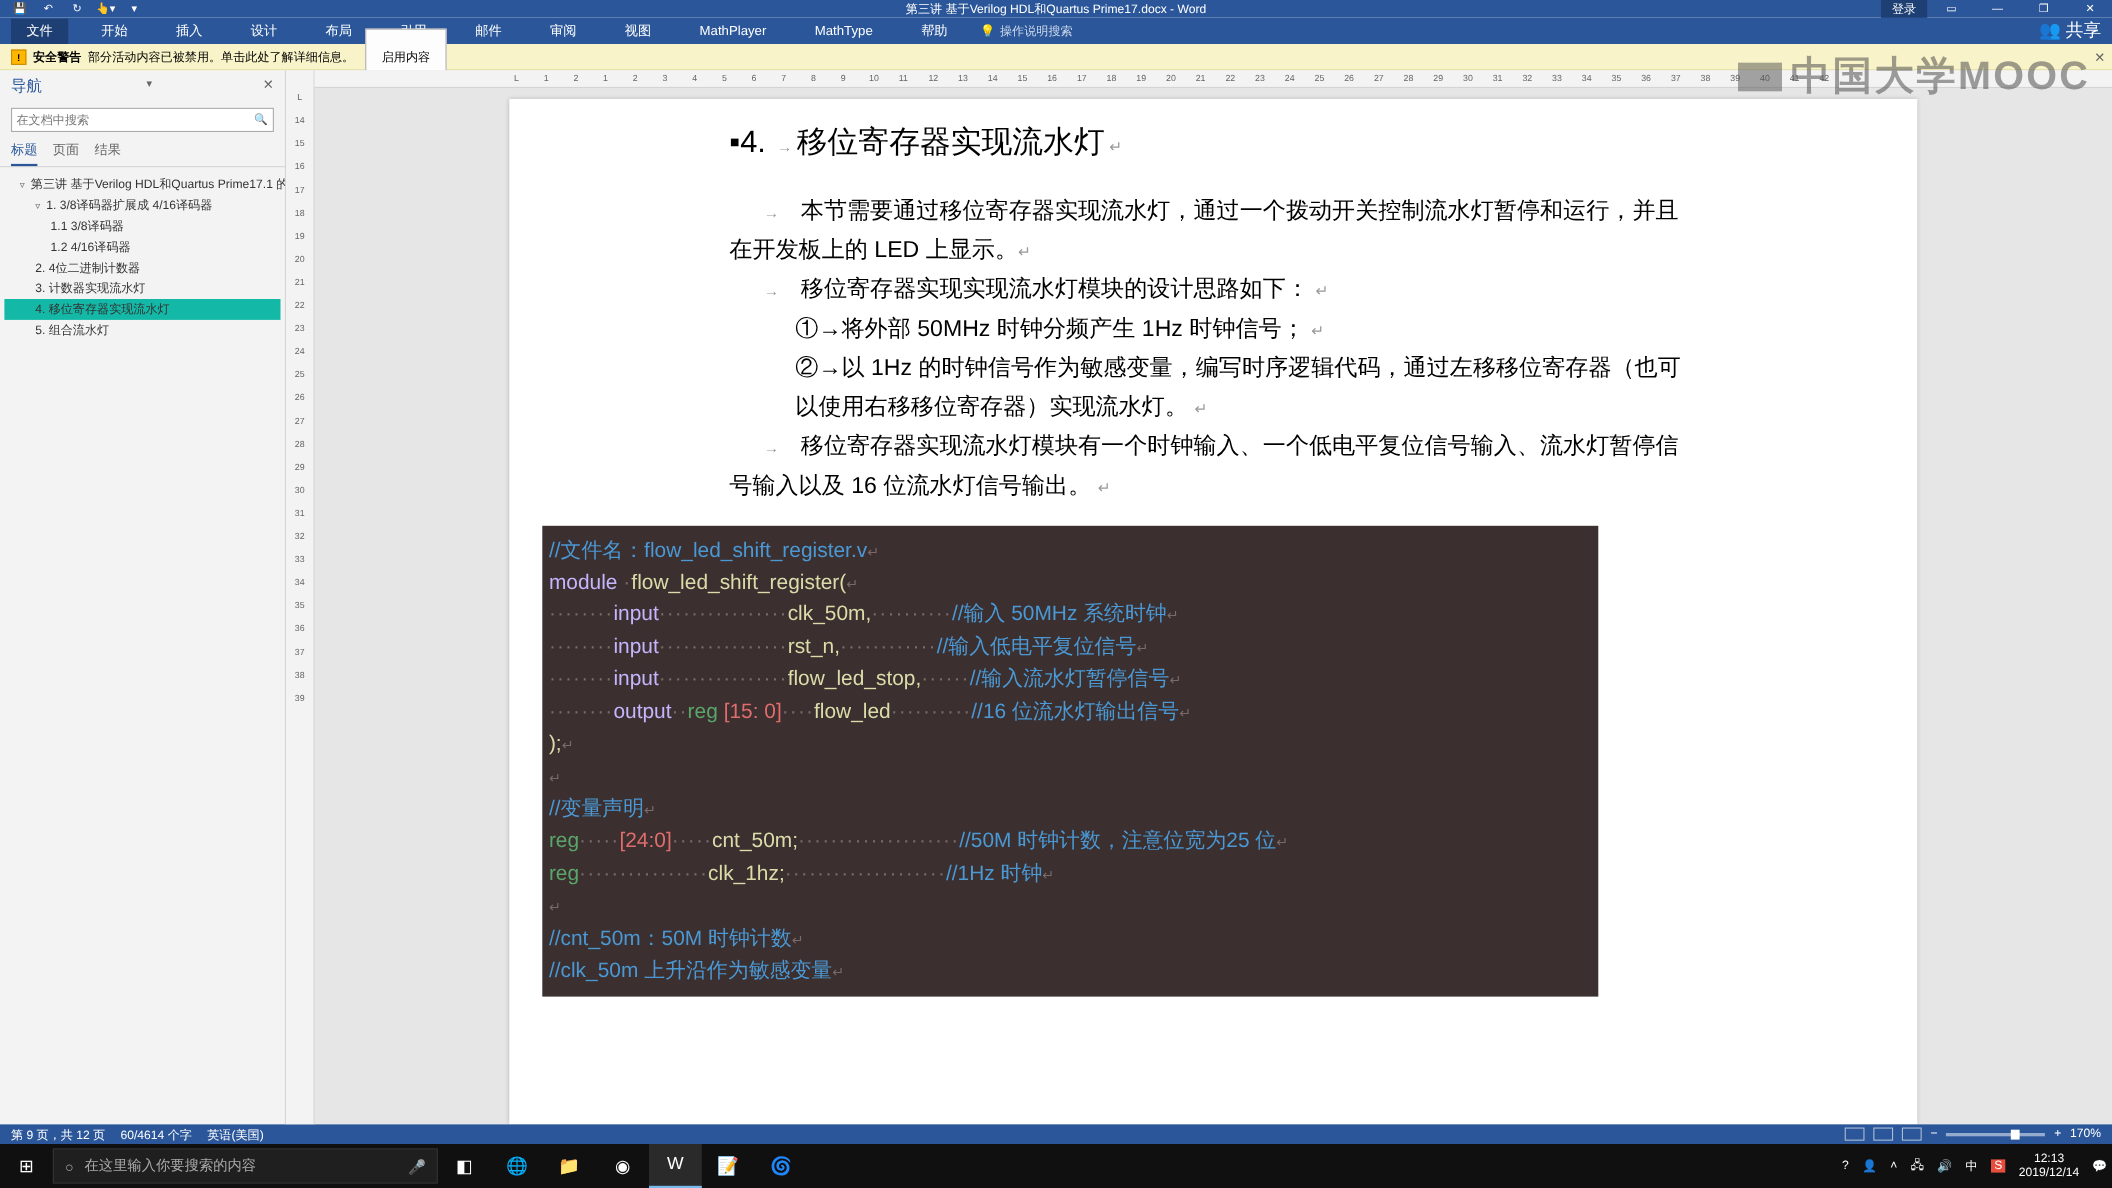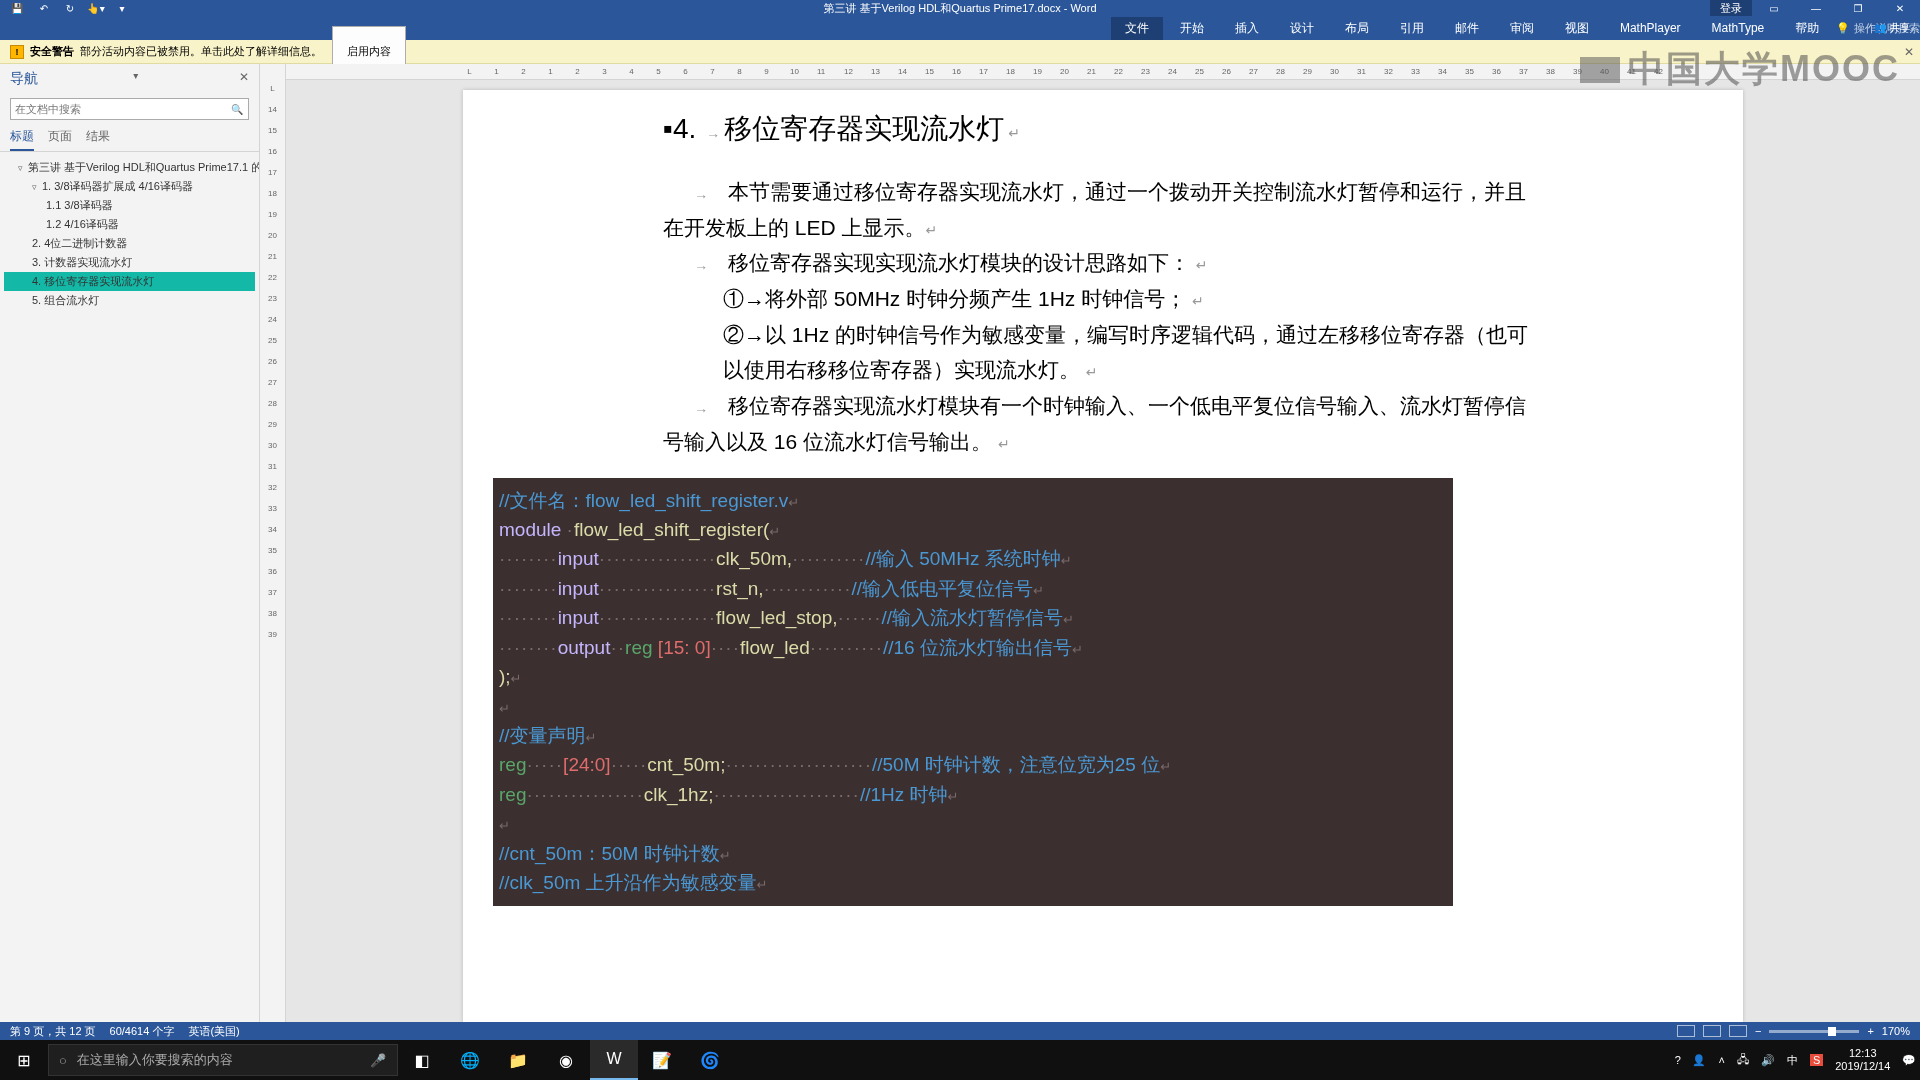--- a/index.html
+++ b/index.html
@@ -8,25 +8,25 @@
 
 .titlebar { height:16px; background:#2b579a; display:flex; align-items:center; color:#fff; font-size:11px; position:relative; }
 .titlebar .qat { display:flex; gap:6px; padding-left:8px; }
 .titlebar .qat .qi { width:20px; height:14px; display:flex; align-items:center; justify-content:center; font-size:10px; }
 .titlebar .title { position:absolute; left:50%; transform:translateX(-50%); font-size:11px; }
 .titlebar .right { position:absolute; right:0; display:flex; align-items:center; gap:2px; }
 .titlebar .signin { background:#1e3f73; padding:1px 10px; font-size:11px; }
 .titlebar .winbtn { width:40px; height:16px; display:flex; align-items:center; justify-content:center; font-size:10px; }
 
 
-.ribbon-tabs { height:24px; background:#2b579a; display:flex; align-items:center; padding-left:10px; gap:3px; color:#fff; font-size:12px; position:relative;justify-content:flex-end; }
+.ribbon-tabs { height:24px; background:#2b579a; display:flex; align-items:center; padding-left:10px; gap:16px; color:#fff; font-size:12px; position:relative; }
 .ribbon-tabs .tab { padding:3px 14px; }
 .ribbon-tabs .tab.file { background:#1e3f73; }
 .ribbon-tabs .telltext { display:flex; align-items:center; gap:4px; color:#cdd9ea; font-size:11px; }
-.ribbon-tabs .share { position:absolute; right:10px; color:#fff; font-size:10px; }
+.ribbon-tabs .share { position:absolute; right:10px; color:#fff; font-size:16px; }
 
 
 .security { height:24px; background:#f8f3c8; display:flex; align-items:center; padding:0 10px; font-size:11px; gap:10px; border-bottom:1px solid #e0dba0; position:relative;}
 .security .warn { display:flex; align-items:center; gap:6px; }
 .security .warn .icon { width:14px; height:14px; background:#ffb600; border:1px solid #c88a00; display:flex; align-items:center; justify-content:center; font-size:9px; font-weight:bold; }
 .security .enable { background:#fdfdfd; border:1px solid #adadad; padding:17px 14px; font-size:11px; }
 .security .close { position:absolute; right:6px; font-size:12px; color:#666; }
 
 
 .mooc { position:absolute; right:20px; top:45px; font-size:36px; font-weight:bold; color:rgba(80,80,80,0.55); letter-spacing:2px; pointer-events:none; z-index:50; display:flex; align-items:center; gap:8px;}

